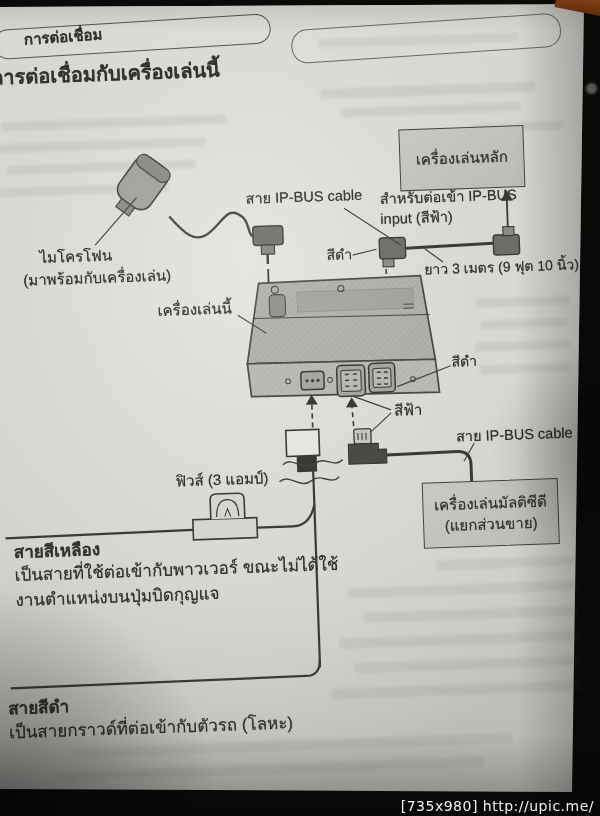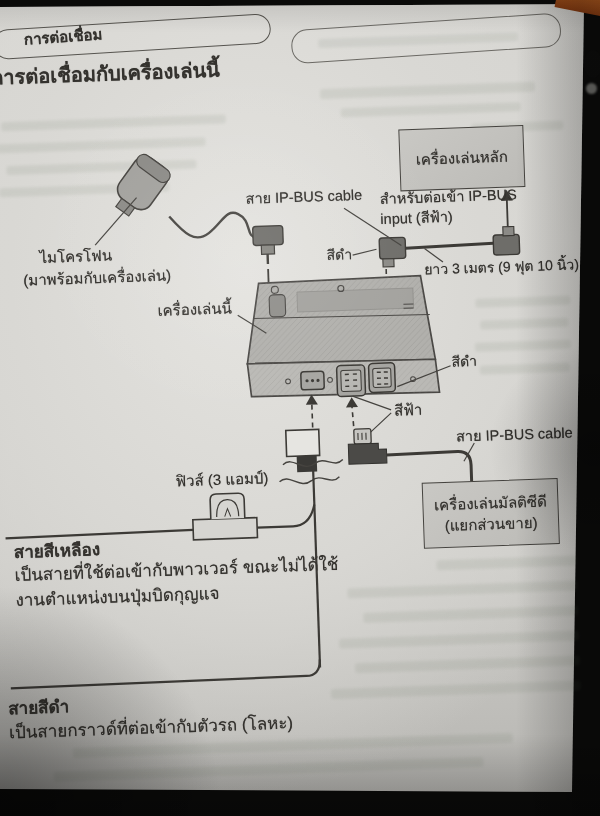--- a/index.html
+++ b/index.html
@@ -233,13 +233,14 @@
     <div class="lbl" style="left:-3px;top:689px;font-size:17px;font-weight:600;">สายสีดำ</div>
     <div class="lbl" style="left:-3px;top:713px;font-size:17px;">เป็นสายกราวด์ที่ต่อเข้ากับตัวรถ (โลหะ)</div>
   </div>
 
   <div class="edgeSliver"></div>
   <div class="holeMark" style="left:584px;top:50px;width:18px;height:28px;"></div>
   <div class="holeMark2" style="left:586px;top:83px;width:11px;height:11px;"></div>
 
   <div class="vignette"></div>
 
+  <div class="watermark">[735x980] http://upic.me/</div>
 </div>
 
 </body></html>

